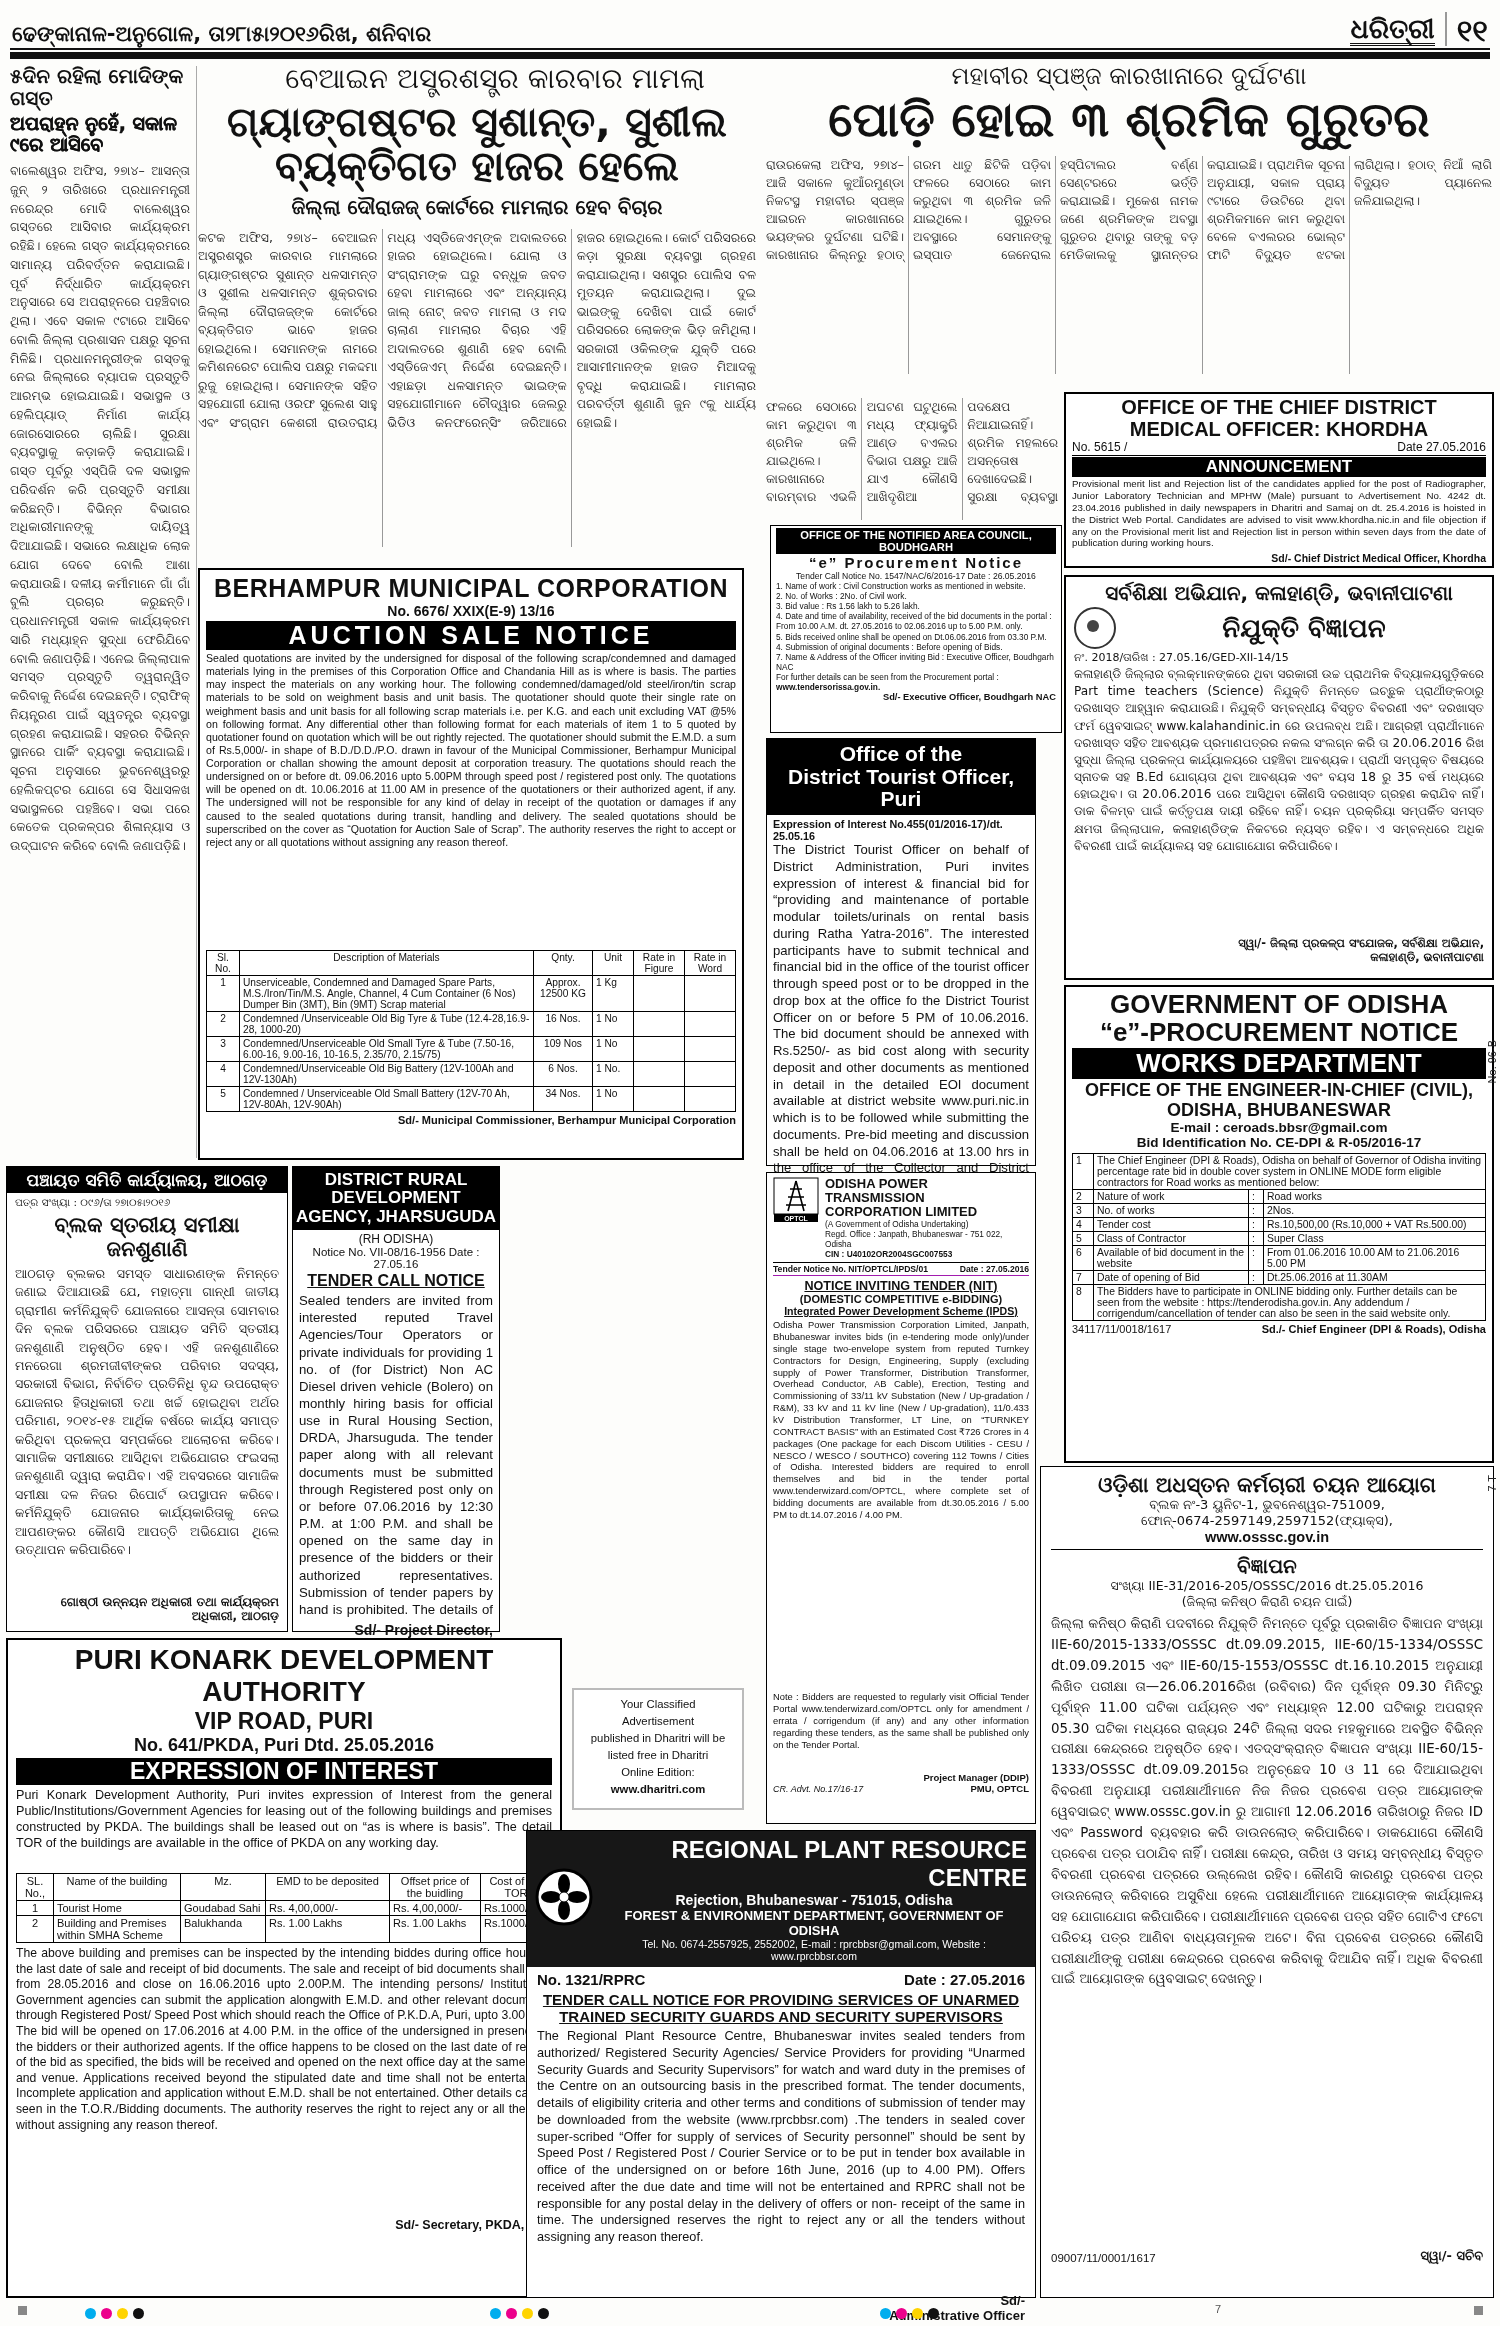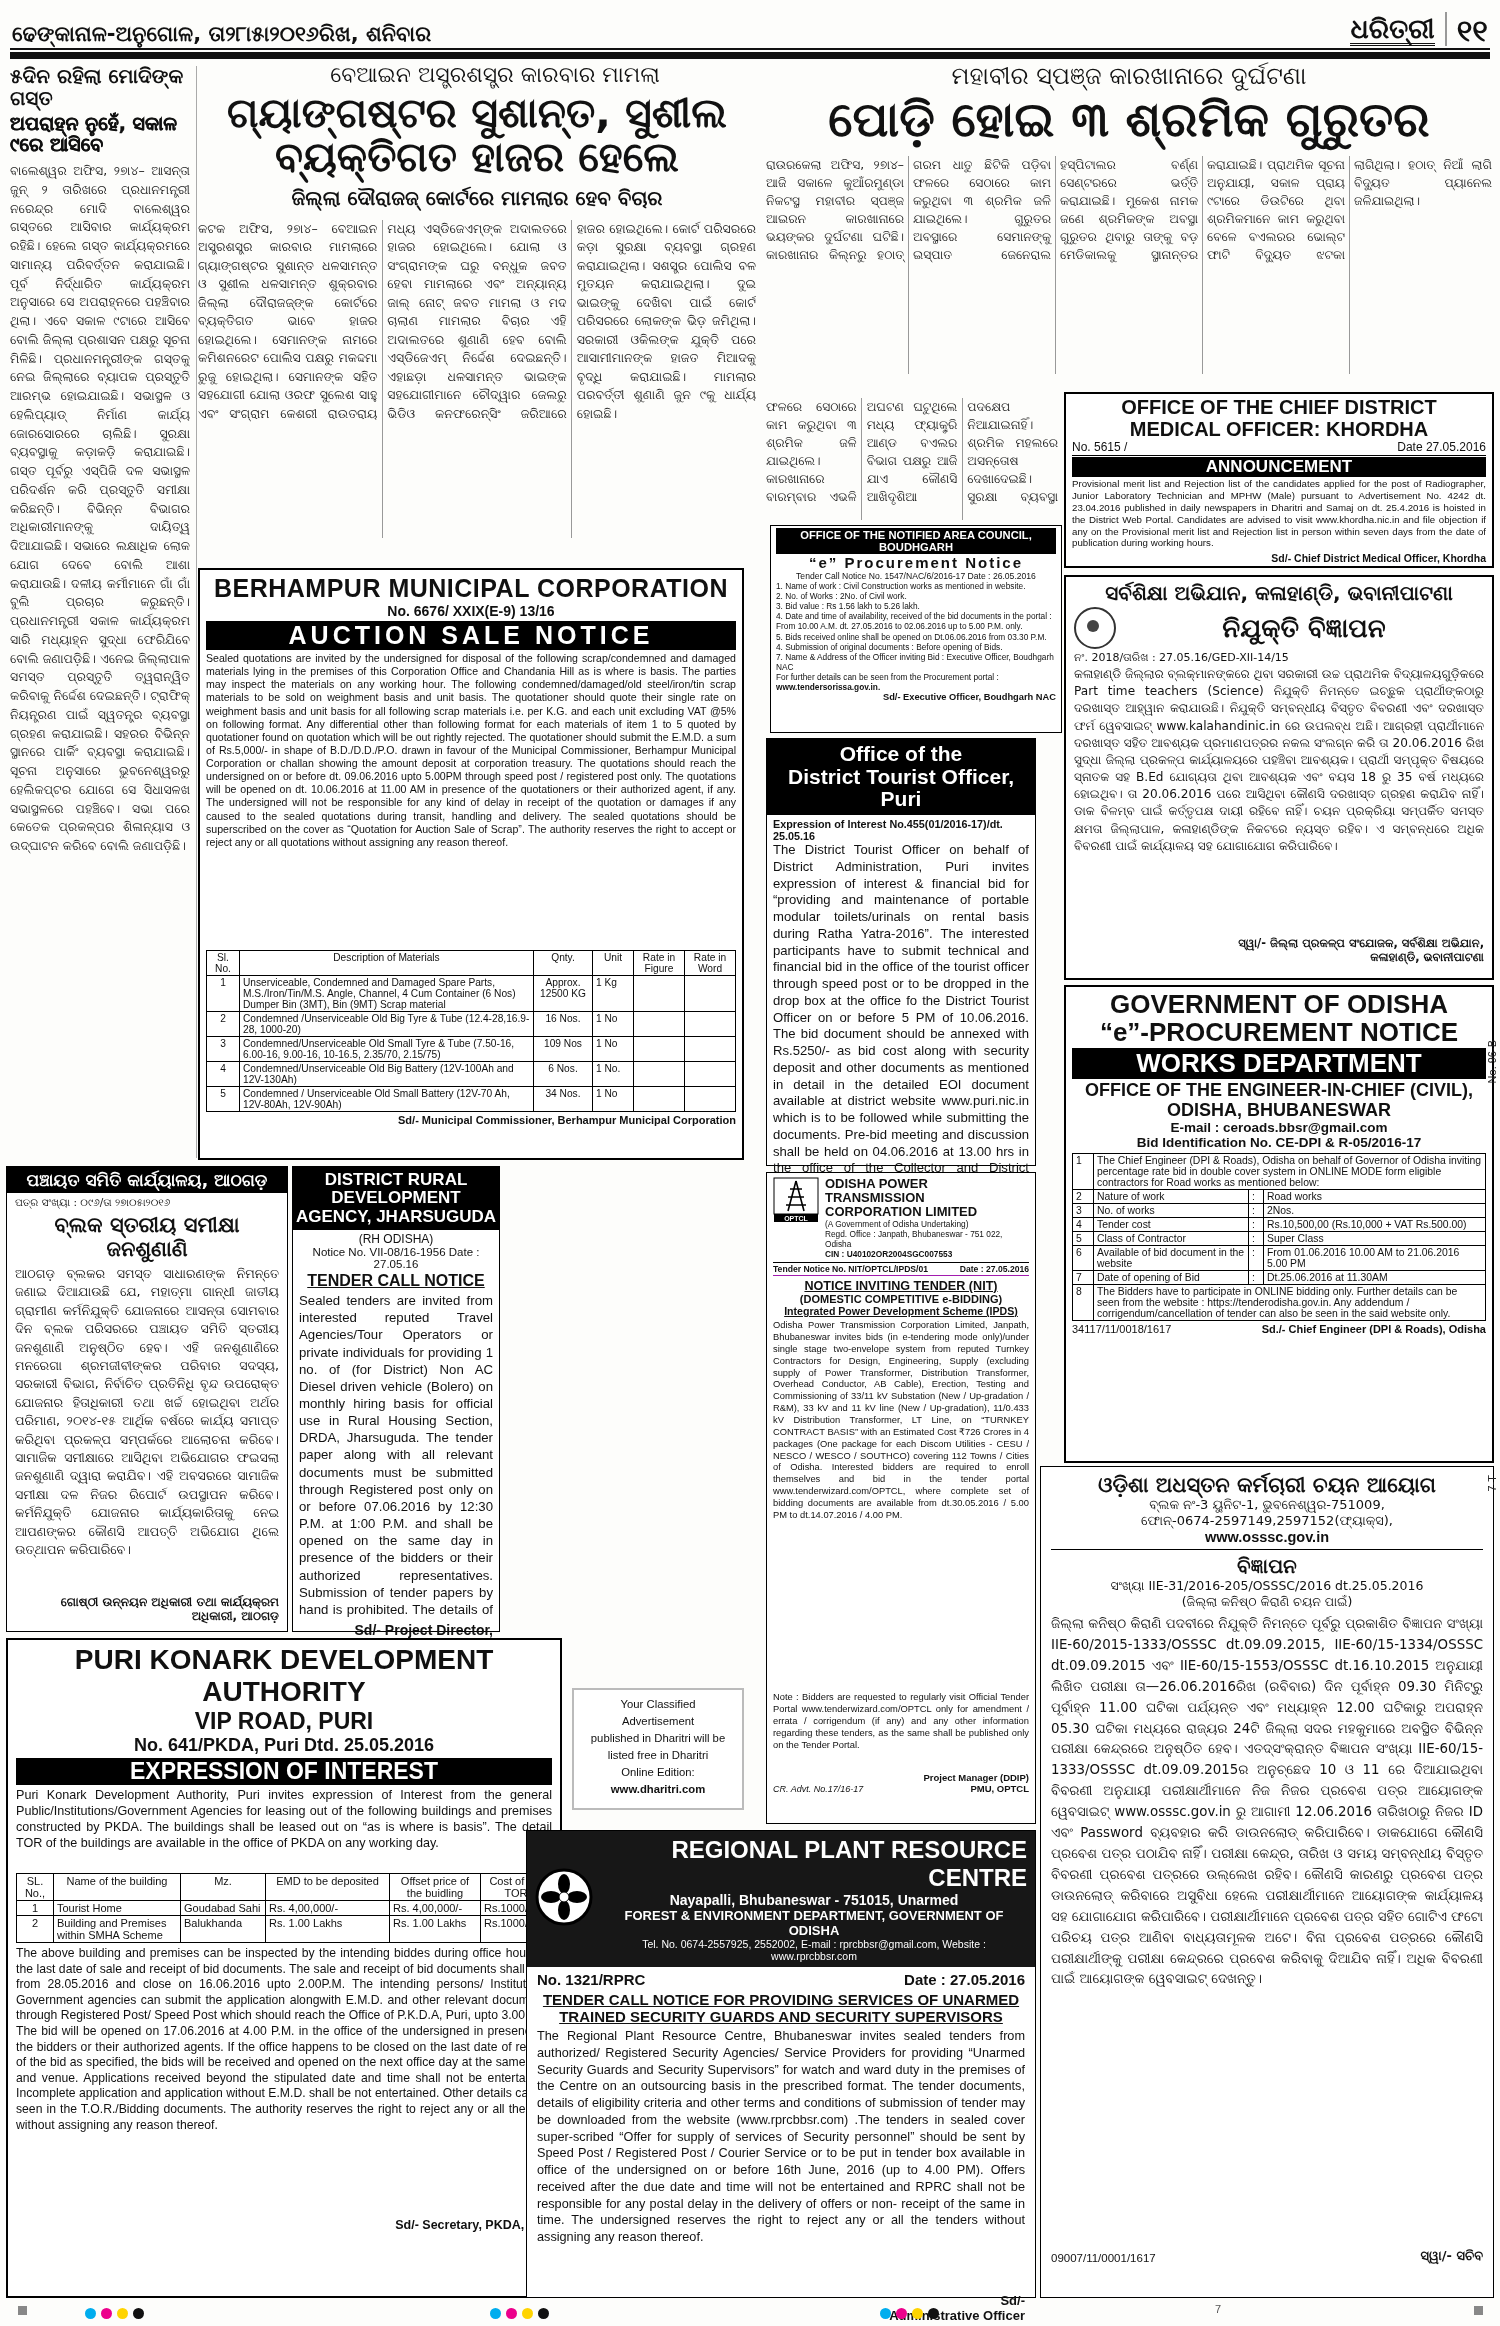--- a/index.html
+++ b/index.html
@@ -40,21 +40,21 @@
   <div class="abs rule" style="left:10px;top:48px;width:1480px;height:2px;"></div>
   <div class="abs rule" style="left:10px;top:52px;width:1480px;height:7px;"></div>
 
   <div class="abs" style="left:10px;top:66px;width:180px;height:1092px;border-right:1px solid #aaa;padding-right:6px;">
     <div class="odia b hl" style="font-size:20px;">୫ଦିନ ରହିଲା ମୋଦିଙ୍କ ଗସ୍ତ</div>
     <div class="odia b hl" style="font-size:19px;margin-top:4px;-webkit-text-stroke:0.4px #111;">ଅପରାହ୍ନ ନୁହେଁ, ସକାଳ ୯ରେ ଆସିବେ</div>
     <div class="odia jus" style="font-size:12.5px;line-height:1.5;margin-top:8px;height:960px;color:#1c1c1c;">ବାଲେଶ୍ୱର ଅଫିସ, ୨୭ା୪– ଆସନ୍ତା ଜୁନ୍ ୨ ତାରିଖରେ ପ୍ରଧାନମନ୍ତ୍ରୀ ନରେନ୍ଦ୍ର ମୋଦି ବାଲେଶ୍ୱର ଗସ୍ତରେ ଆସିବାର କାର୍ଯ୍ୟକ୍ରମ ରହିଛି। ହେଲେ ଗସ୍ତ କାର୍ଯ୍ୟକ୍ରମରେ ସାମାନ୍ୟ ପରିବର୍ତ୍ତନ କରାଯାଇଛି। ପୂର୍ବ ନିର୍ଦ୍ଧାରିତ କାର୍ଯ୍ୟକ୍ରମ ଅନୁସାରେ ସେ ଅପରାହ୍ନରେ ପହଞ୍ଚିବାର ଥିଲା। ଏବେ ସକାଳ ୯ଟାରେ ଆସିବେ ବୋଲି ଜିଲ୍ଲା ପ୍ରଶାସନ ପକ୍ଷରୁ ସୂଚନା ମିଳିଛି। ପ୍ରଧାନମନ୍ତ୍ରୀଙ୍କ ଗସ୍ତକୁ ନେଇ ଜିଲ୍ଲାରେ ବ୍ୟାପକ ପ୍ରସ୍ତୁତି ଆରମ୍ଭ ହୋଇଯାଇଛି। ସଭାସ୍ଥଳ ଓ ହେଲିପ୍ୟାଡ୍ ନିର୍ମାଣ କାର୍ଯ୍ୟ ଜୋରସୋରରେ ଚାଲିଛି। ସୁରକ୍ଷା ବ୍ୟବସ୍ଥାକୁ କଡ଼ାକଡ଼ି କରାଯାଇଛି। ଗସ୍ତ ପୂର୍ବରୁ ଏସ୍‌ପିଜି ଦଳ ସଭାସ୍ଥଳ ପରିଦର୍ଶନ କରି ପ୍ରସ୍ତୁତି ସମୀକ୍ଷା କରିଛନ୍ତି। ବିଭିନ୍ନ ବିଭାଗର ଅଧିକାରୀମାନଙ୍କୁ ଦାୟିତ୍ୱ ଦିଆଯାଇଛି। ସଭାରେ ଲକ୍ଷାଧିକ ଲୋକ ଯୋଗ ଦେବେ ବୋଲି ଆଶା କରାଯାଉଛି। ଦଳୀୟ କର୍ମୀମାନେ ଗାଁ ଗାଁ ବୁଲି ପ୍ରଚାର କରୁଛନ୍ତି। ପ୍ରଧାନମନ୍ତ୍ରୀ ସକାଳ କାର୍ଯ୍ୟକ୍ରମ ସାରି ମଧ୍ୟାହ୍ନ ସୁଦ୍ଧା ଫେରିଯିବେ ବୋଲି ଜଣାପଡ଼ିଛି। ଏନେଇ ଜିଲ୍ଲାପାଳ ସମସ୍ତ ପ୍ରସ୍ତୁତି ତ୍ୱରାନ୍ୱିତ କରିବାକୁ ନିର୍ଦ୍ଦେଶ ଦେଇଛନ୍ତି। ଟ୍ରାଫିକ୍ ନିୟନ୍ତ୍ରଣ ପାଇଁ ସ୍ୱତନ୍ତ୍ର ବ୍ୟବସ୍ଥା ଗ୍ରହଣ କରାଯାଇଛି। ସହରର ବିଭିନ୍ନ ସ୍ଥାନରେ ପାର୍କିଂ ବ୍ୟବସ୍ଥା କରାଯାଇଛି। ସୂଚନା ଅନୁସାରେ ଭୁବନେଶ୍ୱରରୁ ହେଲିକପ୍ଟର ଯୋଗେ ସେ ସିଧାସଳଖ ସଭାସ୍ଥଳରେ ପହଞ୍ଚିବେ। ସଭା ପରେ କେତେକ ପ୍ରକଳ୍ପର ଶିଳାନ୍ୟାସ ଓ ଉଦ୍‌ଘାଟନ କରିବେ ବୋଲି ଜଣାପଡ଼ିଛି।</div>
   </div>
 
   <div class="abs" style="left:198px;top:62px;width:558px;">
-    <div class="odia ctr" style="font-size:22px;padding-left:36px;">ବେଆଇନ ଅସ୍ତ୍ରଶସ୍ତ୍ର କାରବାର ମାମଲା</div>
+    <div class="odia ctr" style="font-size:28px;padding-left:36px;">ବେଆଇନ ଅସ୍ତ୍ରଶସ୍ତ୍ର କାରବାର ମାମଲା</div>
     <div class="odia b ctr hl" style="font-size:41px;margin-top:4px;">ଗ୍ୟାଙ୍ଗଷ୍ଟର ସୁଶାନ୍ତ, ସୁଶୀଲ ବ୍ୟକ୍ତିଗତ ହାଜର ହେଲେ</div>
     <div class="odia b ctr" style="font-size:20px;margin-top:6px;">ଜିଲ୍ଲା ଦୌରାଜଜ୍ କୋର୍ଟରେ ମାମଲାର ହେବ ବିଚାର</div>
     <div class="odia jus cols3" style="font-size:12.5px;line-height:1.48;margin-top:10px;height:318px;color:#1c1c1c;">କଟକ ଅଫିସ, ୨୭ା୪– ବେଆଇନ ଅସ୍ତ୍ରଶସ୍ତ୍ର କାରବାର ମାମଲାରେ ଗ୍ୟାଙ୍ଗଷ୍ଟର ସୁଶାନ୍ତ ଧଳସାମନ୍ତ ଓ ସୁଶୀଲ ଧଳସାମନ୍ତ ଶୁକ୍ରବାର ଜିଲ୍ଲା ଦୌରାଜଜ୍‌ଙ୍କ କୋର୍ଟରେ ବ୍ୟକ୍ତିଗତ ଭାବେ ହାଜର ହୋଇଥିଲେ। ସେମାନଙ୍କ ନାମରେ କମିଶନରେଟ ପୋଲିସ ପକ୍ଷରୁ ମକଦ୍ଦମା ରୁଜୁ ହୋଇଥିଲା। ସେମାନଙ୍କ ସହିତ ସହଯୋଗୀ ଯୋଲା ଓରଫ ସୁଲେଶ ସାହୁ ଏବଂ ସଂଗ୍ରାମ କେଶରୀ ରାଉତରାୟ ମଧ୍ୟ ଏସ୍‌ଡିଜେଏମ୍‌ଙ୍କ ଅଦାଲତରେ ହାଜର ହୋଇଥିଲେ। ଯୋଲା ଓ ସଂଗ୍ରାମଙ୍କ ଘରୁ ବନ୍ଧୁକ ଜବତ ହେବା ମାମଲାରେ ଏବଂ ଅନ୍ୟାନ୍ୟ ଜାଲ୍ ନୋଟ୍ ଜବତ ମାମଲା ଓ ମଦ ଚାଲାଣ ମାମଲାର ବିଚାର ଏହି ଅଦାଲତରେ ଶୁଣାଣି ହେବ ବୋଲି ଏସ୍‌ଡିଜେଏମ୍ ନିର୍ଦ୍ଦେଶ ଦେଇଛନ୍ତି। ଏହାଛଡ଼ା ଧଳସାମନ୍ତ ଭାଇଙ୍କ ସହଯୋଗୀମାନେ ଚୌଦ୍ୱାର ଜେଲରୁ ଭିଡିଓ କନଫରେନ୍ସିଂ ଜରିଆରେ ହାଜର ହୋଇଥିଲେ। କୋର୍ଟ ପରିସରରେ କଡ଼ା ସୁରକ୍ଷା ବ୍ୟବସ୍ଥା ଗ୍ରହଣ କରାଯାଇଥିଲା। ସଶସ୍ତ୍ର ପୋଲିସ ବଳ ମୁତୟନ କରାଯାଇଥିଲା। ଦୁଇ ଭାଇଙ୍କୁ ଦେଖିବା ପାଇଁ କୋର୍ଟ ପରିସରରେ ଲୋକଙ୍କ ଭିଡ଼ ଜମିଥିଲା। ସରକାରୀ ଓକିଲଙ୍କ ଯୁକ୍ତି ପରେ ଆସାମୀମାନଙ୍କ ହାଜତ ମିଆଦକୁ ବୃଦ୍ଧି କରାଯାଇଛି। ମାମଲାର ପରବର୍ତ୍ତୀ ଶୁଣାଣି ଜୁନ ୯କୁ ଧାର୍ଯ୍ୟ ହୋଇଛି।</div>
   </div>
 
   <div class="abs" style="left:766px;top:62px;width:726px;">
     <div class="odia ctr" style="font-size:24px;">ମହାବୀର ସ୍ପଞ୍ଜ କାରଖାନାରେ ଦୁର୍ଘଟଣା</div>
     <div class="odia b ctr hl" style="font-size:48px;margin-top:4px;">ପୋଡ଼ି ହୋଇ ୩ ଶ୍ରମିକ ଗୁରୁତର</div>
     <div class="odia jus cols5" style="font-size:12.3px;line-height:1.47;margin-top:10px;height:218px;color:#1c1c1c;">ରାଉରକେଲା ଅଫିସ, ୨୭ା୪– ଆଜି ସକାଳେ କୁଆଁରମୁଣ୍ଡା ନିକଟସ୍ଥ ମହାବୀର ସ୍ପଞ୍ଜ ଆଇରନ କାରଖାନାରେ ଭୟଙ୍କର ଦୁର୍ଘଟଣା ଘଟିଛି। କାରଖାନାର କିଲ୍ନରୁ ହଠାତ୍ ଗରମ ଧାତୁ ଛିଟିକି ପଡ଼ିବା ଫଳରେ ସେଠାରେ କାମ କରୁଥିବା ୩ ଶ୍ରମିକ ଜଳି ଯାଇଥିଲେ। ଗୁରୁତର ଅବସ୍ଥାରେ ସେମାନଙ୍କୁ ଇସ୍ପାତ ଜେନେରାଲ ହସ୍ପିଟାଲର ବର୍ଣ୍ଣ ସେଣ୍ଟରରେ ଭର୍ତ୍ତି କରାଯାଇଛି। ମୁକେଶ ନାମକ ଜଣେ ଶ୍ରମିକଙ୍କ ଅବସ୍ଥା ଗୁରୁତର ଥିବାରୁ ତାଙ୍କୁ ବଡ଼ ମେଡିକାଲକୁ ସ୍ଥାନାନ୍ତର କରାଯାଇଛି। ପ୍ରାଥମିକ ସୂଚନା ଅନୁଯାୟୀ, ସକାଳ ପ୍ରାୟ ୯ଟାରେ ଡିଉଟିରେ ଥିବା ଶ୍ରମିକମାନେ କାମ କରୁଥିବା ବେଳେ ବଏଲରର ଭୋଲ୍ଟ ଫାଟି ବିଦ୍ୟୁତ ଝଟକା ଲାଗିଥିଲା। ହଠାତ୍ ନିଆଁ ଲାଗି ବିଦ୍ୟୁତ ପ୍ୟାନେଲ ଜଳିଯାଇଥିଲା।</div>
   </div>
@@ -355,21 +355,21 @@
             <circle cx="29" cy="29" r="27" fill="#fff" stroke="#000" stroke-width="3"></circle>
             <ellipse cx="29" cy="16" rx="6" ry="10" fill="#000"></ellipse>
             <ellipse cx="29" cy="42" rx="6" ry="10" fill="#000"></ellipse>
             <ellipse cx="16" cy="29" rx="10" ry="6" fill="#000"></ellipse>
             <ellipse cx="42" cy="29" rx="10" ry="6" fill="#000"></ellipse>
             <circle cx="29" cy="29" r="5" fill="#fff" stroke="#000"></circle>
           </svg>
       </span>
       <div style="flex:1;text-align:center;">
         <div class="b" style="font-size:24px;text-align:right;">REGIONAL PLANT RESOURCE CENTRE</div>
-        <div class="b" style="font-size:14px;">Nayapalli, Bhubaneswar - 751015, Unarmed</div>
+        <div class="b" style="font-size:14px;">Rejection, Bhubaneswar - 751015, Odisha</div>
         <div class="b" style="font-size:13px;">FOREST &amp; ENVIRONMENT DEPARTMENT, GOVERNMENT OF ODISHA</div>
         <div style="font-size:10.5px;">Tel. No. 0674-2557925, 2552002, E-mail : rprcbbsr@gmail.com, Website : www.rprcbbsr.com</div>
       </div>
     </div>
     <div style="padding:4px 10px;">
       <div style="display:flex;justify-content:space-between;font-weight:bold;font-size:15px;">
         <span>No. 1321/RPRC</span>
         <span>Date : 27.05.2016</span>
       </div>
       <div class="b ctr" style="font-size:15px;text-decoration:underline;margin:3px 0;">TENDER CALL NOTICE FOR PROVIDING SERVICES OF UNARMED TRAINED SECURITY GUARDS AND SECURITY SUPERVISORS</div>

